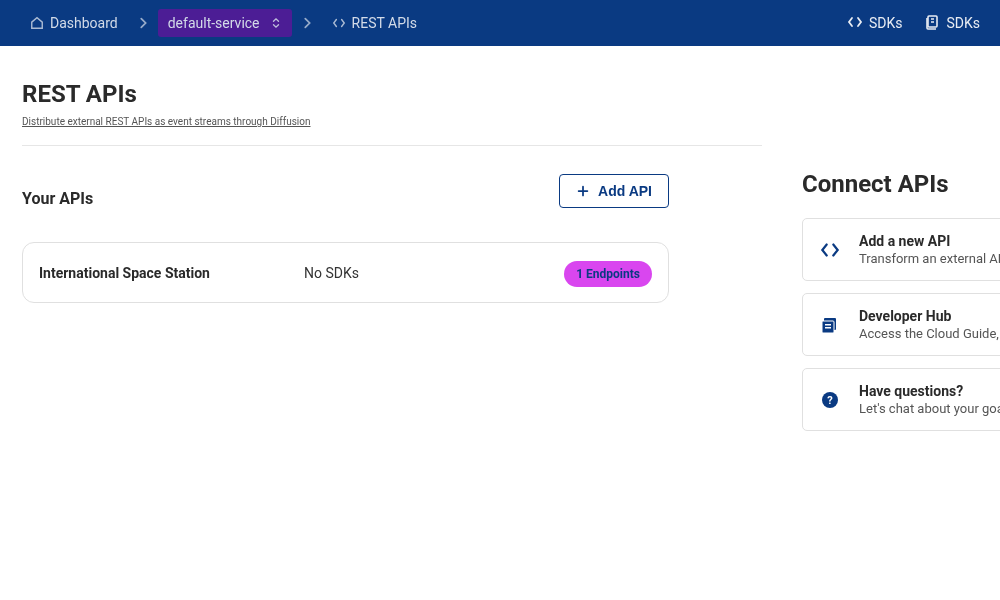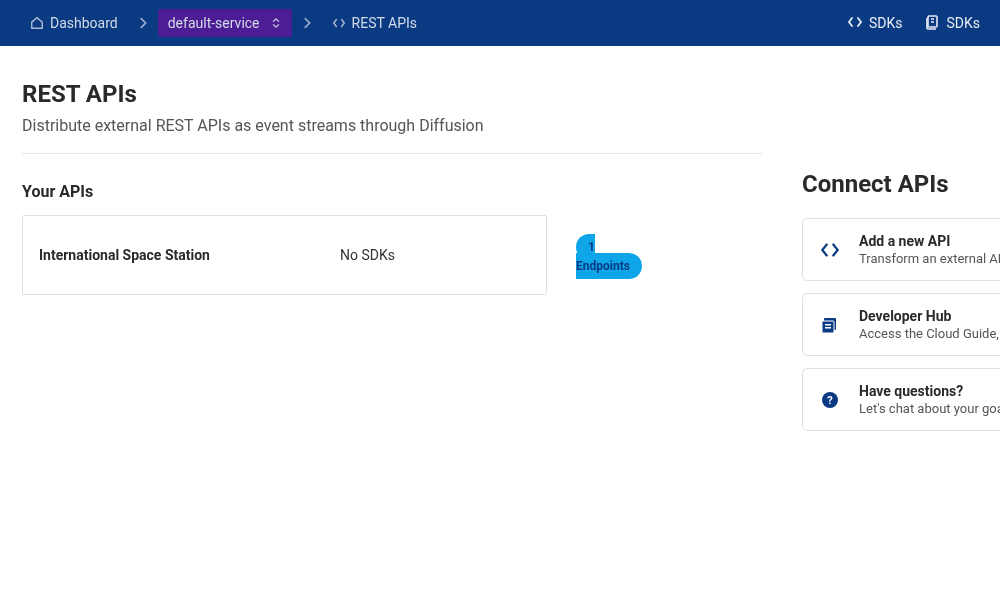--- a/index.html
+++ b/index.html
@@ -95,35 +95,36 @@
     }
 
     
     .page-title {
       font-size: 24px;
       font-weight: 700;
       color: #2a2a2a;
       margin-bottom: 8px;
     }
     .page-subtitle {
-      font-size: 16px;
+      font-size: 10px;
       color: #555;
       margin-bottom: 18px;
+      text-decoration: underline;
     }
     .hr {
       border-bottom: 1px solid #e6e6e6;
       margin-bottom: 28px;
     }
 
     
     .section-header {
       display: flex;
       align-items: flex-end;
       justify-content: space-between;
-      margin-bottom: 14px;
+      margin-bottom: 34px;
       width: 647px;
     }
     .section-title {
       font-size: 16px;
       font-weight: 700;
       color: #2a2a2a;
     }
     .add-btn {
       display: flex;
       align-items: center;
@@ -141,43 +142,42 @@
       display: inline-flex;
       align-items: center;
       justify-content: center;
       width: 14px;
       height: 14px;
     }
 
     
     .api-table {
       border: 1px solid #e0e0e0;
-      border-radius: 2px;
+      border-radius: 12px;
       padding: 20px 16px;
       display: flex;
       align-items: center;
-      width: 525px;
-      gap: 36px;
+      width: 647px;
     }
     .api-name {
       flex: 0 0 265px;
       font-size: 14px;
       font-weight: 700;
       color: #2a2a2a;
     }
     .api-auth {
       flex: 0 0 200px;
       font-size: 14px;
       color: #333;
     }
     .api-endpoints {
       margin-left: auto;
     }
     .badge {
-      background: #0ea5e9;
+      background: #d946ef;
       color: #0a3a82;
       font-size: 12px;
       font-weight: 700;
       padding: 6px 12px;
       border-radius: 14px;
     }
 
     
     .connect-title {
       font-size: 24px;
@@ -283,20 +283,28 @@
 </div>
 
 <div class="main">
   <div class="left">
     <h1 class="page-title">REST APIs</h1>
     <p class="page-subtitle">Distribute external REST APIs as event streams through Diffusion</p>
     <div class="hr"></div>
 
     <div class="section-header">
       <div class="section-title">Your APIs</div>
+      <button class="add-btn">
+        <span class="plus">
+          <svg viewBox="0 0 16 16" width="14" height="14" fill="none" stroke="currentColor" stroke-width="2" stroke-linecap="round">
+              <path d="M8 3v10M3 8h10"></path>
+            </svg>
+        </span>
+        <span>Add API</span>
+      </button>
     </div>
 
     <div class="api-table">
       <div class="api-name">International Space Station</div>
       <div class="api-auth">No SDKs</div>
       <div class="api-endpoints">
         <span class="badge">1 Endpoints</span>
       </div>
     </div>
   </div>

